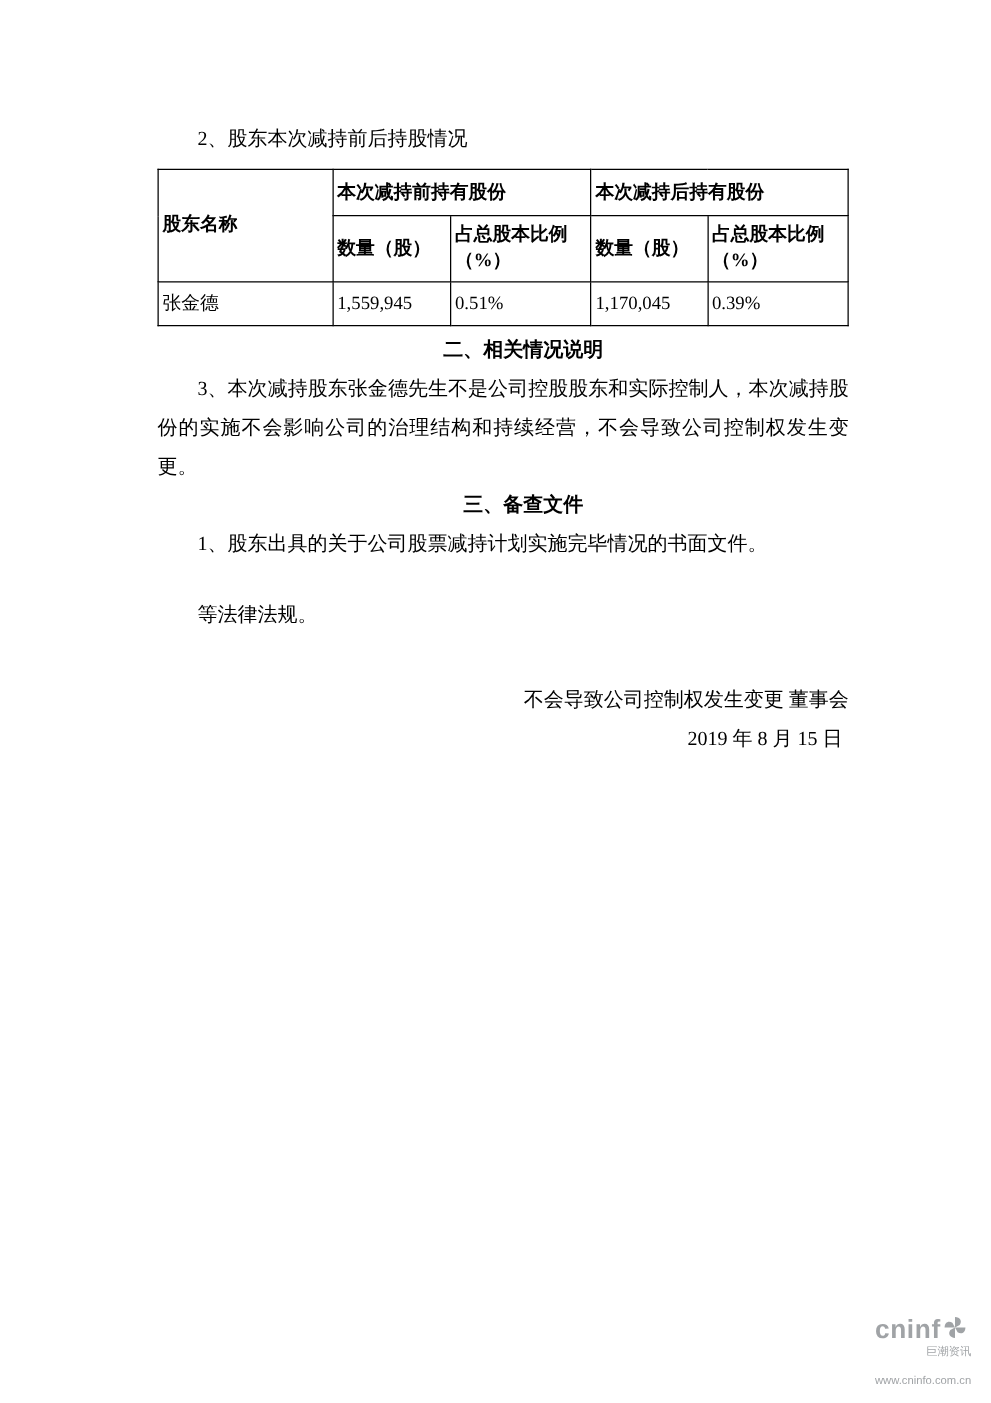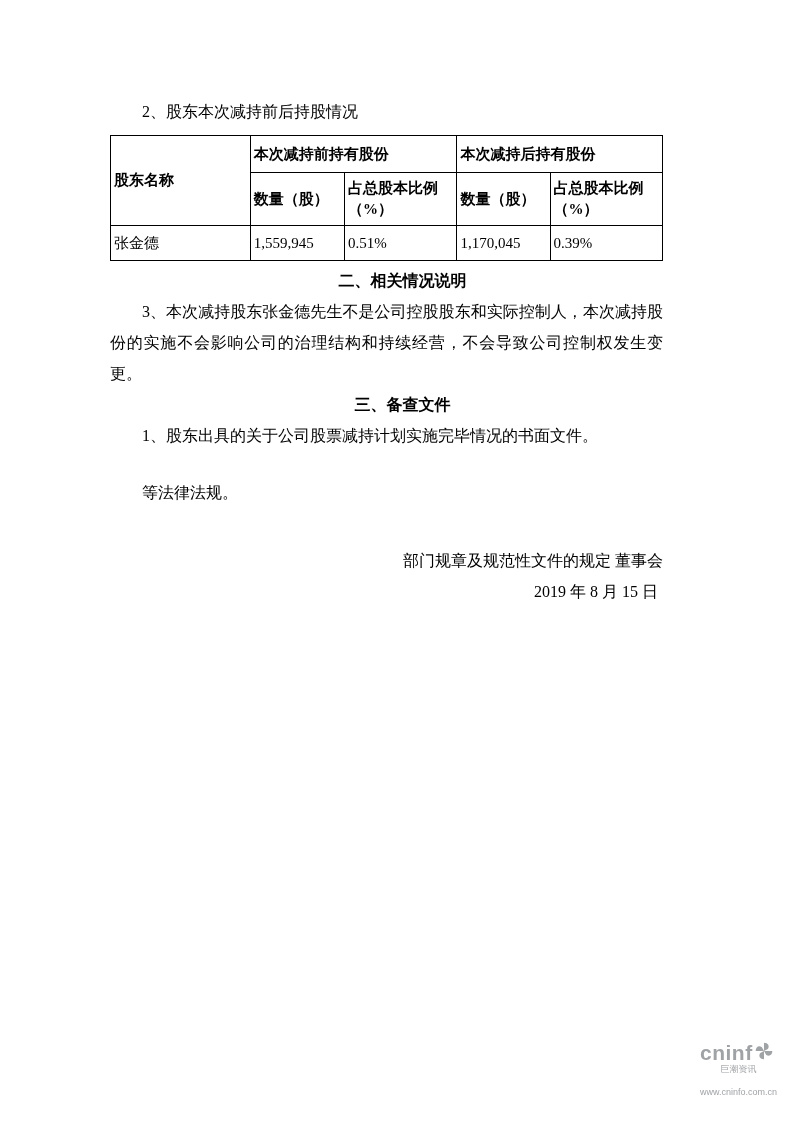--- a/index.html
+++ b/index.html
@@ -10,21 +10,21 @@
     width: 793px;
     height: 1122px;
     background: #ffffff;
     font-family: "Liberation Serif", "DejaVu Serif", serif;
     color: #000000;
     overflow: hidden;
   }
 
   .content {
     position: absolute;
-    left: 110px;
+    left: 126px;
     top: 96px;
     width: 553px;
     font-size: 16px;
     line-height: 31px;
   }
 
   .table-title {
     margin: 0 0 8px 0;
     text-indent: 2em;
   }
@@ -70,24 +70,24 @@
   .signature {
     margin-top: 37px;
     text-align: right;
   }
   .signature .company { padding-right: 0; }
   .signature .date { padding-right: 5px; }
 
   .footer-logo {
     position: absolute;
     right: 16px;
-    bottom: 24px;
+    bottom: 12px;
     color: #a0a3a6;
     font-family: "Liberation Sans", sans-serif;
-    text-align: center;
+    text-align: right;
     line-height: 1.1;
   }
   .footer-logo .brand-row {
     display: flex;
     align-items: center;
     gap: 1px;
   }
   .footer-logo .brand {
     font-size: 21px;
     font-weight: bold;
@@ -143,21 +143,21 @@
 
     <div class="body-text">
       <p class="heading">二、相关情况说明</p>
       <p>3、本次减持股东张金德先生不是公司控股股东和实际控制人，本次减持股份的实施不会影响公司的治理结构和持续经营，不会导致公司控制权发生变更。</p>
       <p class="heading">三、备查文件</p>
       <p>1、股东出具的关于公司股票减持计划实施完毕情况的书面文件。</p>
       <p class="closing">等法律法规。</p>
     </div>
 
     <div class="signature">
-      <div class="company">部门规章及规范性文件的规定 董事会</div>
+      <div class="company">不会导致公司控制权发生变更 董事会</div>
       <div class="date">2019 年 8 月 15 日</div>
     </div>
 
   </div>
 
   <div class="footer-logo">
     <div class="brand-row">
       <span class="brand">cninf</span>
       <span class="pinwheel">
         <svg width="20" height="20" viewBox="0 0 24 24">

